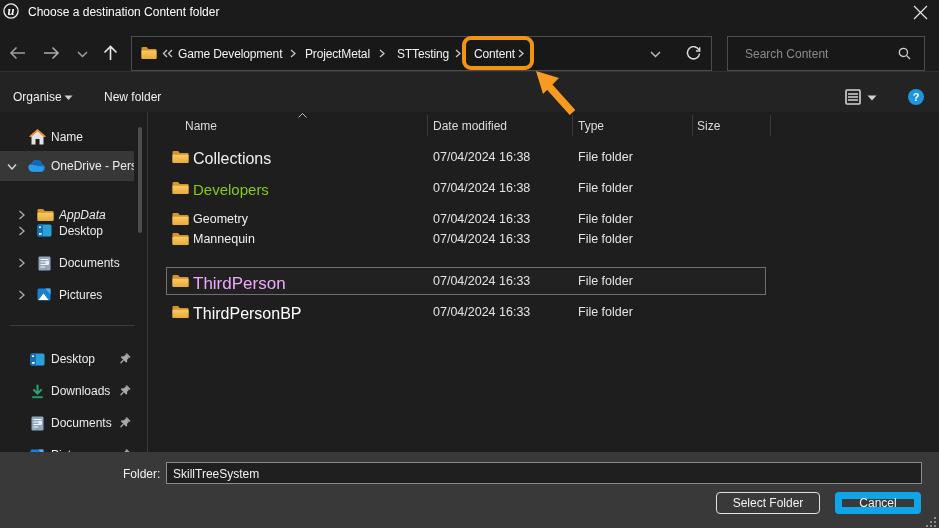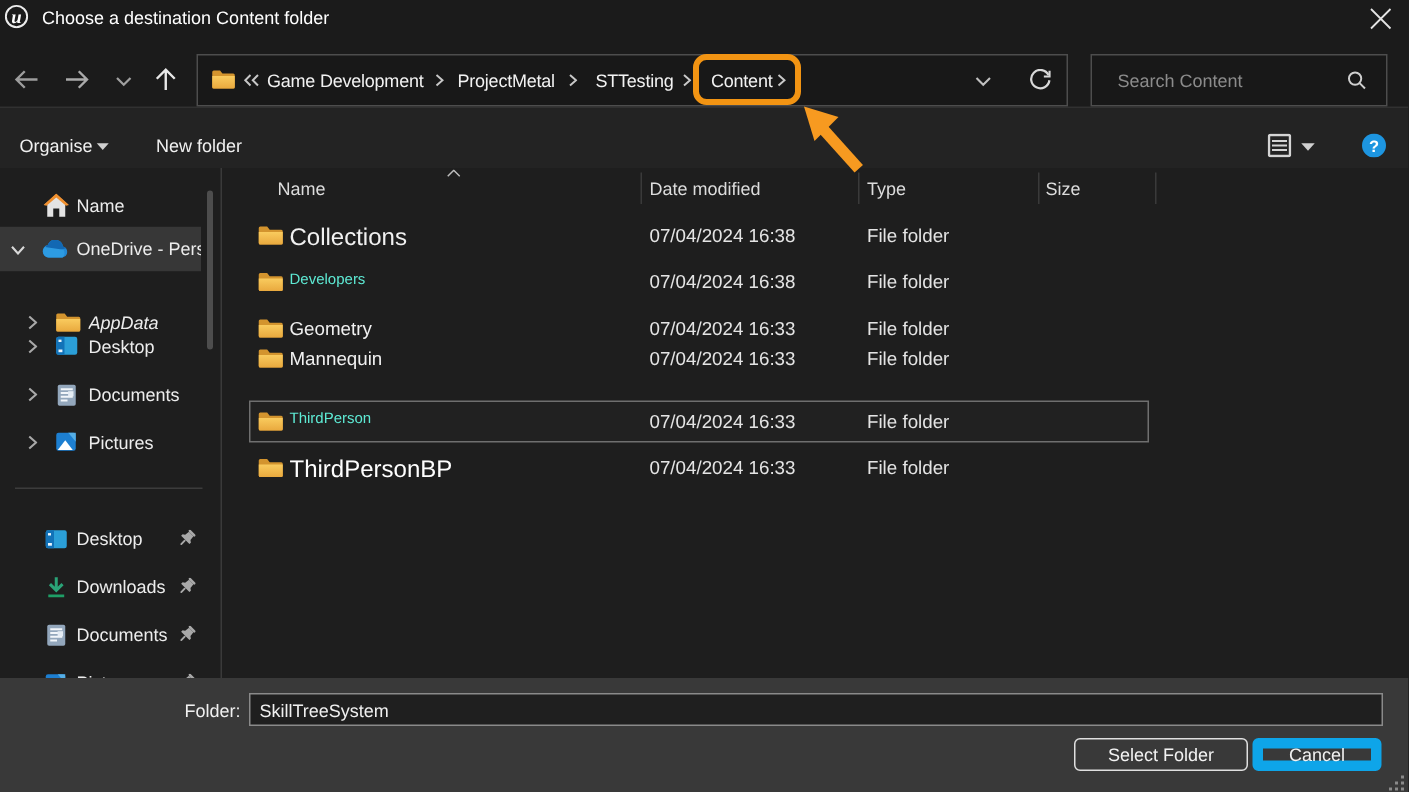--- a/index.html
+++ b/index.html
@@ -147,21 +147,21 @@
     <svg style="left:22px;top:8px;position:absolute" width="17" height="14" viewBox="0 0 17 14">
   <defs>
           <linearGradient id="fg1" x1="0" y1="0" x2="0" y2="1">
     <stop offset="0" stop-color="#f9cb5e"></stop>
             <stop offset="1" stop-color="#e9a93e"></stop>
   </linearGradient>
         </defs>
   <path d="M0.5 2 a1 1 0 0 1 1-1 h4.6 l1.7 2.1 h7.7 a1 1 0 0 1 1 1 v7.9 a1 1 0 0 1 -1 1 h-14 a1 1 0 0 1 -1-1 z" fill="#d3942e"></path>
   <path d="M0.5 4.7 h16 v7.3 a1 1 0 0 1 -1 1 h-14 a1 1 0 0 1 -1-1 z" fill="url(#fg1)"></path>
 </svg>
-    <div style="position:absolute;left:43px;top:8px;font-size:10px;color:#5eead4;">Developers</div>
+    <div style="position:absolute;left:43px;top:8px;font-size:15px;color:#84cc16;">Developers</div>
     <div style="position:absolute;left:283px;top:8px;font-size:12.5px;color:#e4e4e4;">07/04/2024 16:38</div>
     <div style="position:absolute;left:428px;top:8px;font-size:12.5px;color:#e4e4e4;">File folder</div>
   </div>
     <div class="row" style="left:150px;top:204px;width:789px;height:31px;">
 
     <svg style="left:22px;top:8px;position:absolute" width="17" height="14" viewBox="0 0 17 14">
   <defs>
           <linearGradient id="fg2" x1="0" y1="0" x2="0" y2="1">
     <stop offset="0" stop-color="#f9cb5e"></stop>
             <stop offset="1" stop-color="#e9a93e"></stop>
@@ -195,21 +195,21 @@
     <svg style="left:22px;top:8px;position:absolute" width="17" height="14" viewBox="0 0 17 14">
   <defs>
           <linearGradient id="fg4" x1="0" y1="0" x2="0" y2="1">
     <stop offset="0" stop-color="#f9cb5e"></stop>
             <stop offset="1" stop-color="#e9a93e"></stop>
   </linearGradient>
         </defs>
   <path d="M0.5 2 a1 1 0 0 1 1-1 h4.6 l1.7 2.1 h7.7 a1 1 0 0 1 1 1 v7.9 a1 1 0 0 1 -1 1 h-14 a1 1 0 0 1 -1-1 z" fill="#d3942e"></path>
   <path d="M0.5 4.7 h16 v7.3 a1 1 0 0 1 -1 1 h-14 a1 1 0 0 1 -1-1 z" fill="url(#fg4)"></path>
 </svg>
-    <div style="position:absolute;left:43px;top:8px;font-size:10px;color:#5eead4;text-align:center;">ThirdPerson</div>
+    <div style="position:absolute;left:43px;top:8px;font-size:17px;color:#f0abfc;text-align:center;">ThirdPerson</div>
     <div style="position:absolute;left:283px;top:8px;font-size:12.5px;color:#e4e4e4;">07/04/2024 16:33</div>
     <div style="position:absolute;left:428px;top:8px;font-size:12.5px;color:#e4e4e4;">File folder</div>
   </div>
     <div class="row" style="left:150px;top:297px;width:789px;height:31px;">
 
     <svg style="left:22px;top:8px;position:absolute" width="17" height="14" viewBox="0 0 17 14">
   <defs>
           <linearGradient id="fg5" x1="0" y1="0" x2="0" y2="1">
     <stop offset="0" stop-color="#f9cb5e"></stop>
             <stop offset="1" stop-color="#e9a93e"></stop>
@@ -394,21 +394,21 @@
       </div>
     </div>
   </div>
   <div class="abs splitter"></div>
   <div class="abs sbthumb"></div>
 
   <div class="abs bottombar"></div>
   <div class="abs" style="left:123px;top:467px;font-size:12px;color:#f0f0f0;">Folder:</div>
   <div class="abs" style="left:166px;top:462px;width:756px;height:22px;background:#1f1f1f;border:1px solid #8a8a8a;"></div>
   <div class="abs" style="left:173px;top:467px;font-size:12px;color:#f0f0f0;">SkillTreeSystem</div>
-  <div class="btn" style="left:716px;width:116px;border:1px solid #e0e0e0;">Select Folder</div>
+  <div class="btn" style="left:716px;width:104px;border:1px solid #e0e0e0;">Select Folder</div>
   <div class="btn" style="left:835px;width:86px;border:7px solid #0ea5e9;">Cancel</div>
   <svg class="abs" style="left:925px;top:516px" width="12" height="12" viewBox="0 0 12 12">
     <g fill="#8a8a8a">
       <rect x="9" y="1" width="2" height="2"></rect>
       <rect x="9" y="5" width="2" height="2"></rect>
       <rect x="9" y="9" width="2" height="2"></rect>
       <rect x="5" y="5" width="2" height="2"></rect>
       <rect x="5" y="9" width="2" height="2"></rect>
       <rect x="1" y="9" width="2" height="2"></rect>
     </g>

